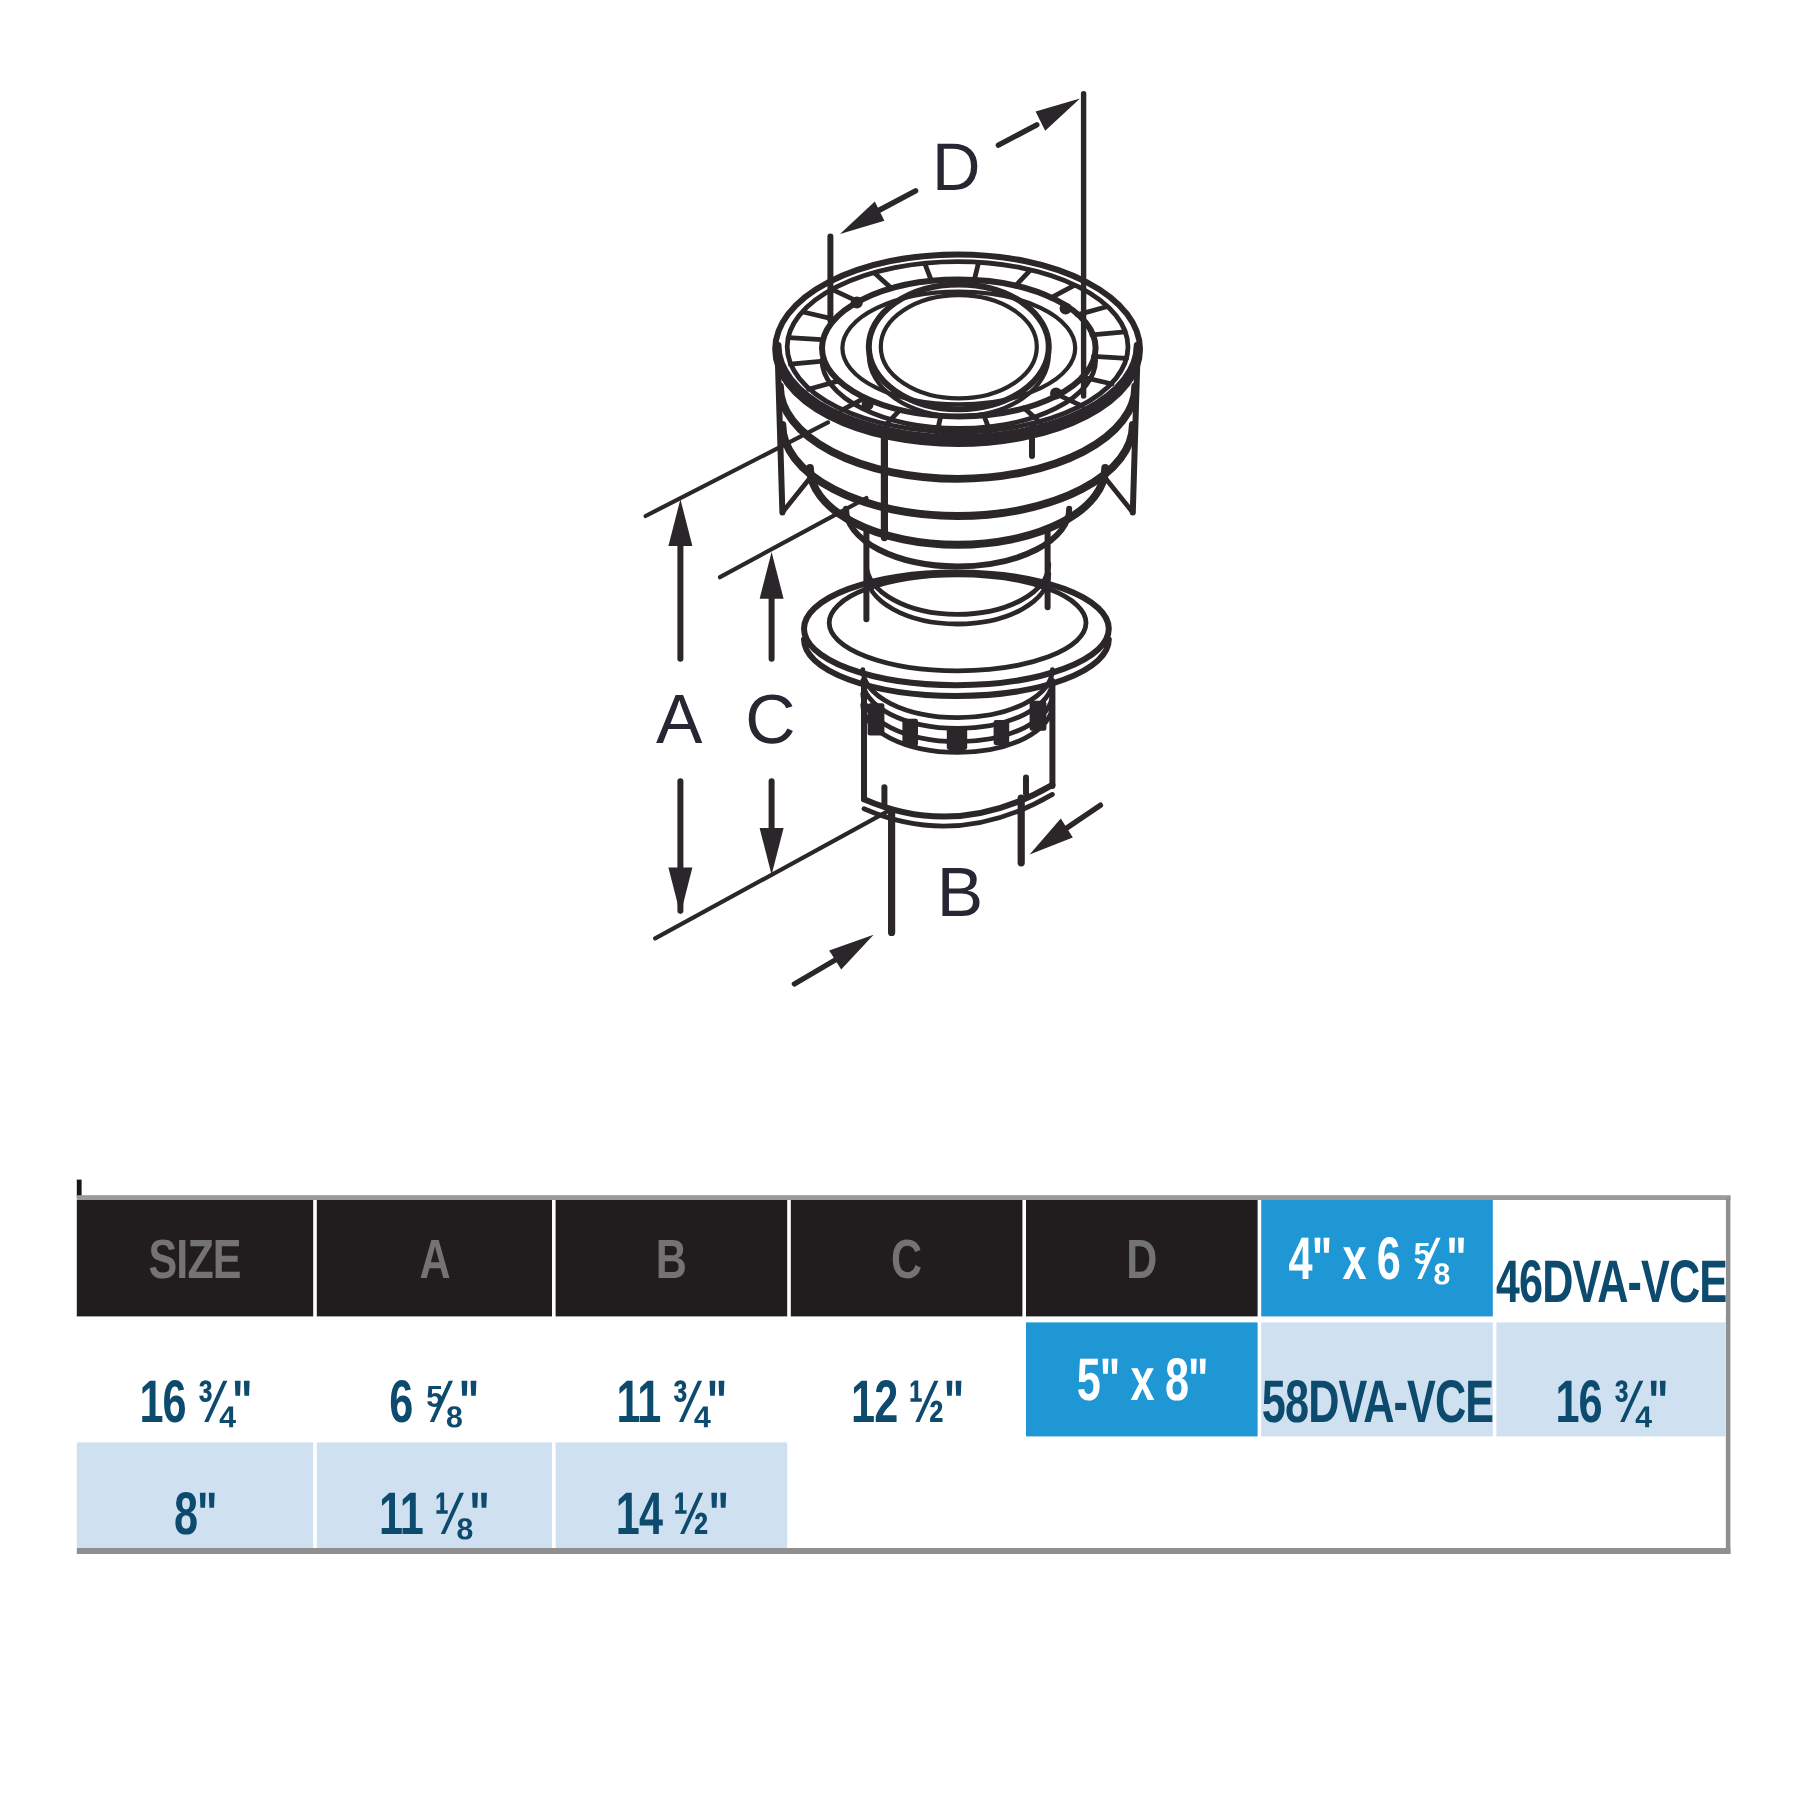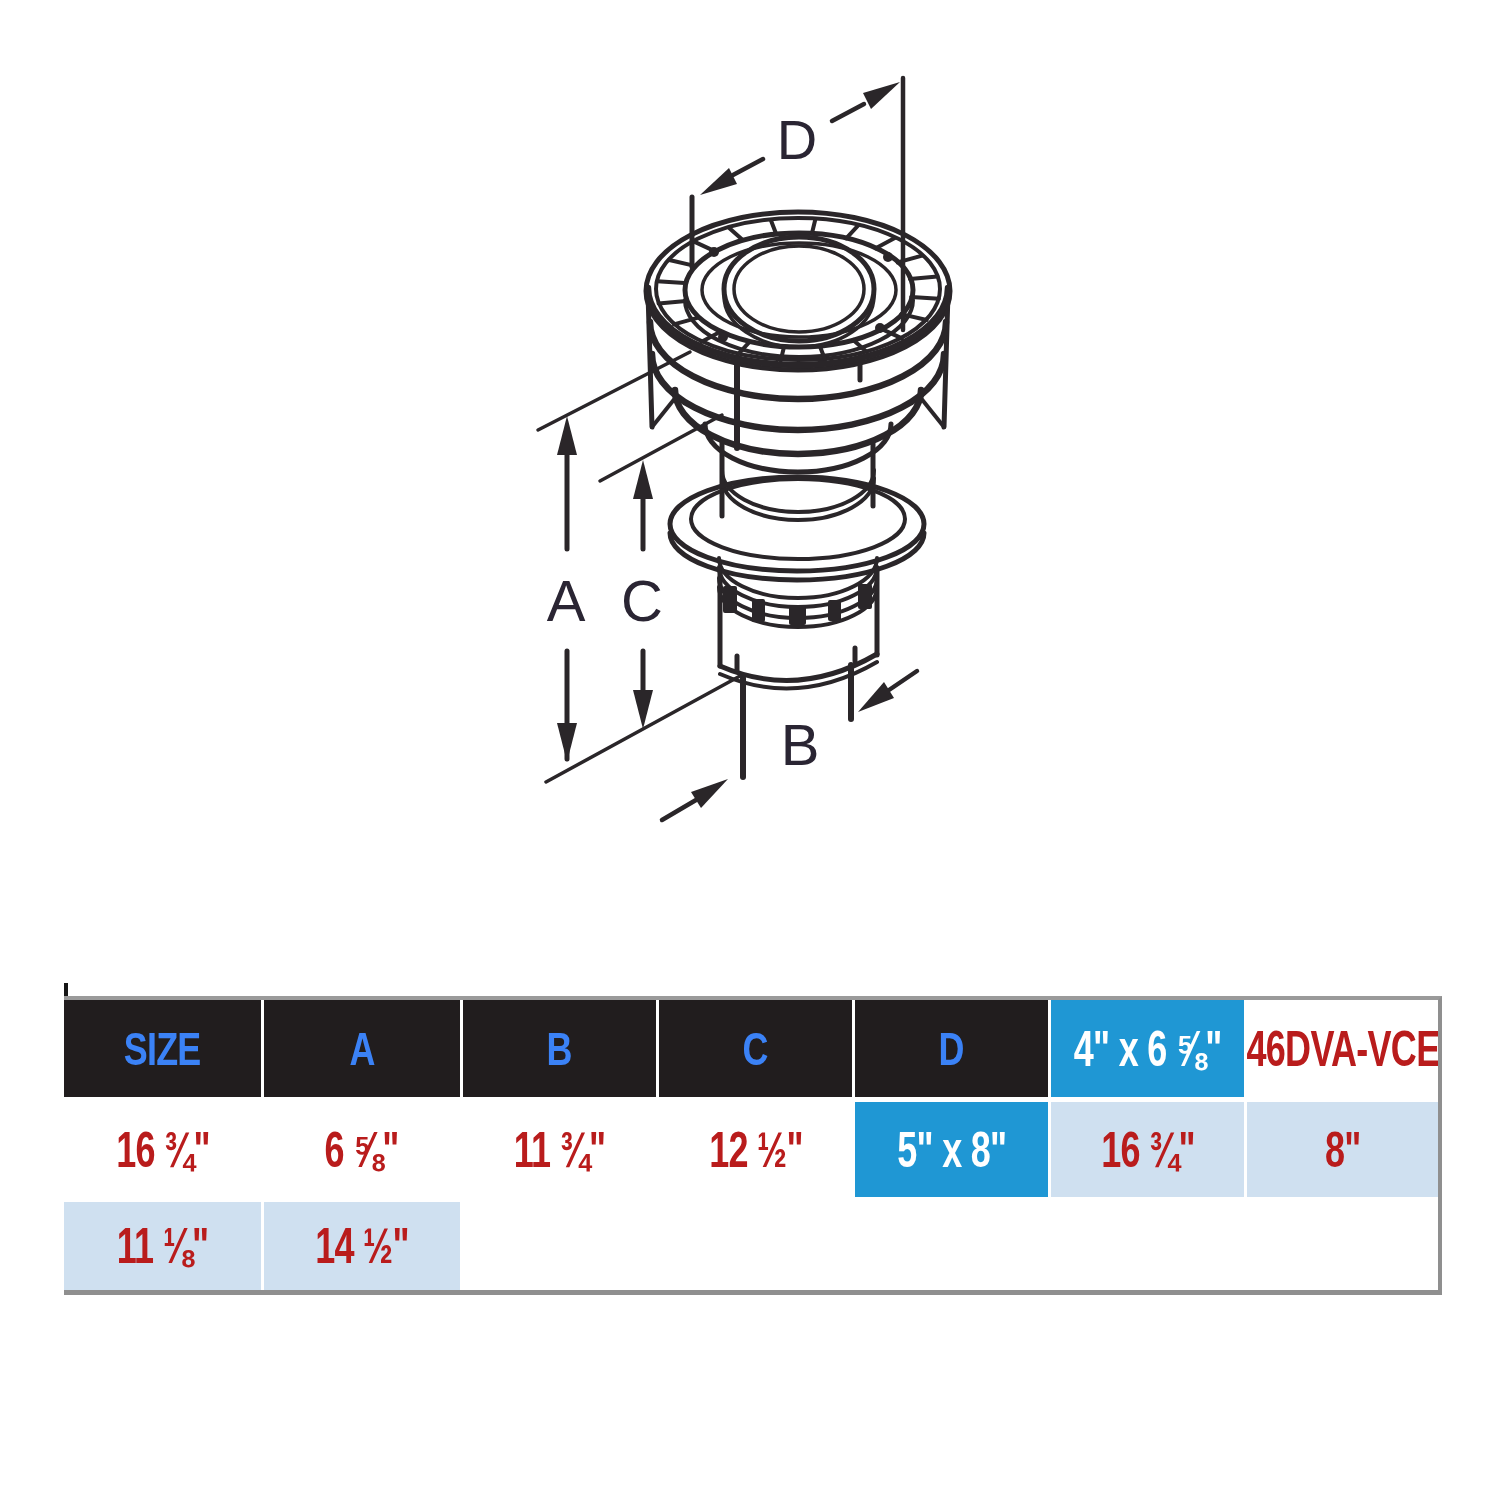--- a/index.html
+++ b/index.html
@@ -10,24 +10,24 @@
   .dim-label-d{font-size:56px;}
 
   
   .spec-table{position:absolute;left:64px;top:996px;
       border-top:4px solid #9a9a9a;border-right:4px solid #8f8f8f;border-bottom:5px solid #8f8f8f;}
   .grid{display:grid;
       grid-template-columns:197px 196px 193px 193px 193px 193px 191px;
       grid-template-rows:97px 95px 88px;
       gap:5px 3px;background:#ffffff;}
   .cell{display:flex;align-items:center;justify-content:center;overflow:hidden;}
-  .hcell{background:#211d1e;color:#3b82f6;text-align:right;}
+  .hcell{background:#211d1e;color:#737373;text-align:right;}
   .hcell .squeeze{font-size:46px;font-weight:bold;transform:scaleX(0.78);}
   .sizecell{background:#1f97d4;color:#ffffff;}
-  .dcell{color:#b91c1c;}
+  .dcell{color:#0c4a6e;align-items:flex-end;}
   .r1{background:#ffffff;}
   .r2{background:#cfe0f0;}
   .squeeze{white-space:nowrap;transform:scaleX(0.72);transform-origin:center;
       font-size:50px;font-weight:bold;letter-spacing:-1px;}
   .tick-mark{position:absolute;left:64px;top:983px;width:4px;height:15px;background:#161616;}
 </style>
 </head>
 <body>
 
 <div class="page">
@@ -206,20 +206,23 @@
           <span class="squeeze">11 ¾"</span>
         </div>
       <div class="cell dcell r1">
           <span class="squeeze">12 ½"</span>
         </div>
 
       <div class="cell sizecell">
           <span class="squeeze">5" x 8"</span>
         </div>
       <div class="cell dcell r2">
+          <span class="squeeze">58DVA-VCE</span>
+        </div>
+      <div class="cell dcell r2">
           <span class="squeeze">16 ¾"</span>
         </div>
       <div class="cell dcell r2">
           <span class="squeeze">8"</span>
         </div>
       <div class="cell dcell r2">
           <span class="squeeze">11 ⅛"</span>
         </div>
       <div class="cell dcell r2">
           <span class="squeeze">14 ½"</span>

